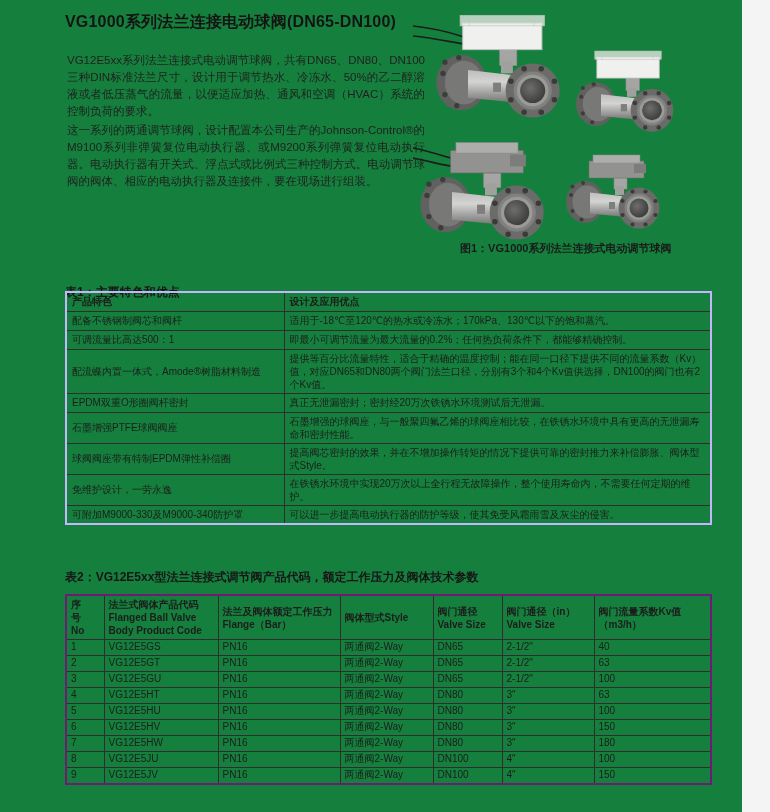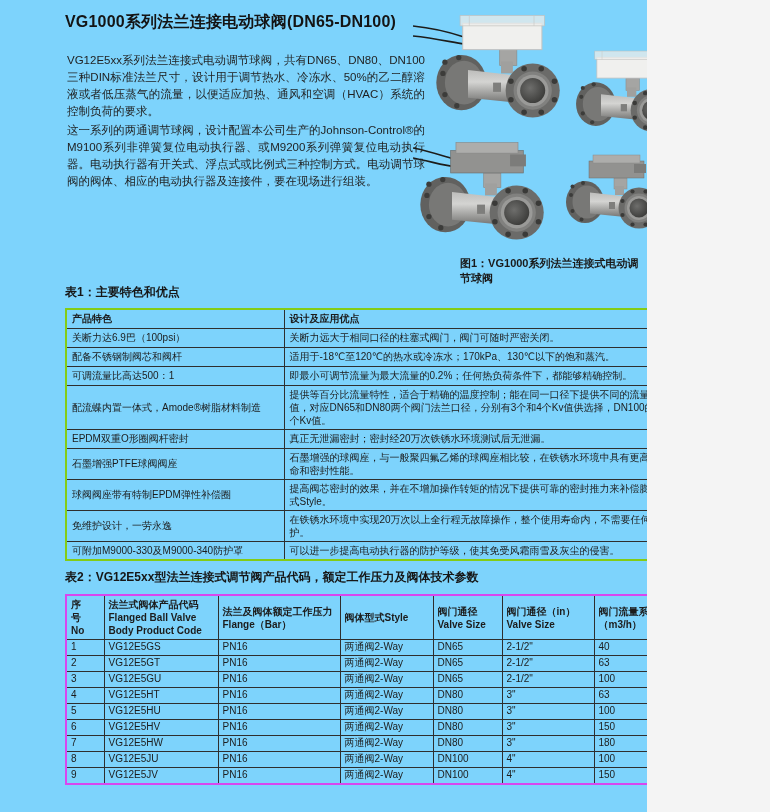--- a/index.html
+++ b/index.html
@@ -1,29 +1,29 @@
 <!DOCTYPE html>
 <html><head>
 <meta charset="utf-8">
 <style>
   html,body{margin:0;padding:0;background:#f4f4f4;}
-  .page{position:relative;width:647px;height:812px;background:#7dd3fc;
+  .page{position:relative;width:742px;height:812px;background:#15803d;
         font-family:"Liberation Sans","DejaVu Sans",sans-serif;color:#1f1f1f;overflow:hidden;}
   .title{position:absolute;left:65px;top:12px;margin:0;font-size:16px;font-weight:700;color:#141414;letter-spacing:.2px;}
   .intro{position:absolute;left:65px;top:50px;width:362px;font-size:11.5px;line-height:17px;text-align:justify;}
   .intro p{margin:2px;}
   .photos{position:absolute;left:413px;top:10px;}
-  .caption{position:absolute;left:460px;top:256px;font-size:11px;font-weight:700;color:#1a1a1a;}
+  .caption{position:absolute;left:460px;top:241px;font-size:11px;font-weight:700;color:#1a1a1a;}
   .tbl-title{position:absolute;left:65px;font-size:12px;font-weight:700;color:#161616;}
   #t1-title{top:284px;}
   #t2-title{top:569px;}
   table{position:absolute;left:65px;width:645px;border-collapse:collapse;table-layout:fixed;
         font-size:10px;color:#1c1c1c;}
-  #t1{top:308px;border:2px solid #84cc16;}
-  #t2{top:594px;border:2px solid #d946ef;}
+  #t1{top:291px;border:2px solid #c4b5fd;}
+  #t2{top:594px;border:2px solid #701a75;}
   td{border:1px solid #2e2e2e;padding:2px 5px;line-height:13px;vertical-align:middle;overflow:hidden;}
   #t1 tr{height:19px;}
   #t1 tr.tall{height:31px;}
   #t2 td{padding:1px 4px;line-height:12.5px;}
   #t2 tr.hrow td{padding:2px 4px;line-height:13px;vertical-align:middle;}
   #t2 tr.drow{height:16px;}
   .th{font-weight:700;}
   .hl{display:block;}
 </style>
 </head>
@@ -108,24 +108,20 @@
     <colgroup>
         <col style="width:218px">
         <col style="width:427px">
       </colgroup>
     <tbody>
       <tr>
         <td class="th">产品特色</td>
         <td class="th">设计及应用优点</td>
       </tr>
       <tr>
-        <td>关断力达6.9巴（100psi）</td>
-        <td>关断力远大于相同口径的柱塞式阀门，阀门可随时严密关闭。</td>
-      </tr>
-      <tr>
         <td>配备不锈钢制阀芯和阀杆</td>
         <td>适用于-18℃至120℃的热水或冷冻水；170kPa、130℃以下的饱和蒸汽。</td>
       </tr>
       <tr>
         <td>可调流量比高达500：1</td>
         <td>即最小可调节流量为最大流量的0.2%；任何热负荷条件下，都能够精确控制。</td>
       </tr>
       <tr class="tall">
         <td>配流蝶内置一体式，Amode®树脂材料制造</td>
         <td>提供等百分比流量特性，适合于精确的温度控制；能在同一口径下提供不同的流量系数（Kv）值，对应DN65和DN80两个阀门法兰口径，分别有3个和4个Kv值供选择，DN100的阀门也有2个Kv值。</td>

